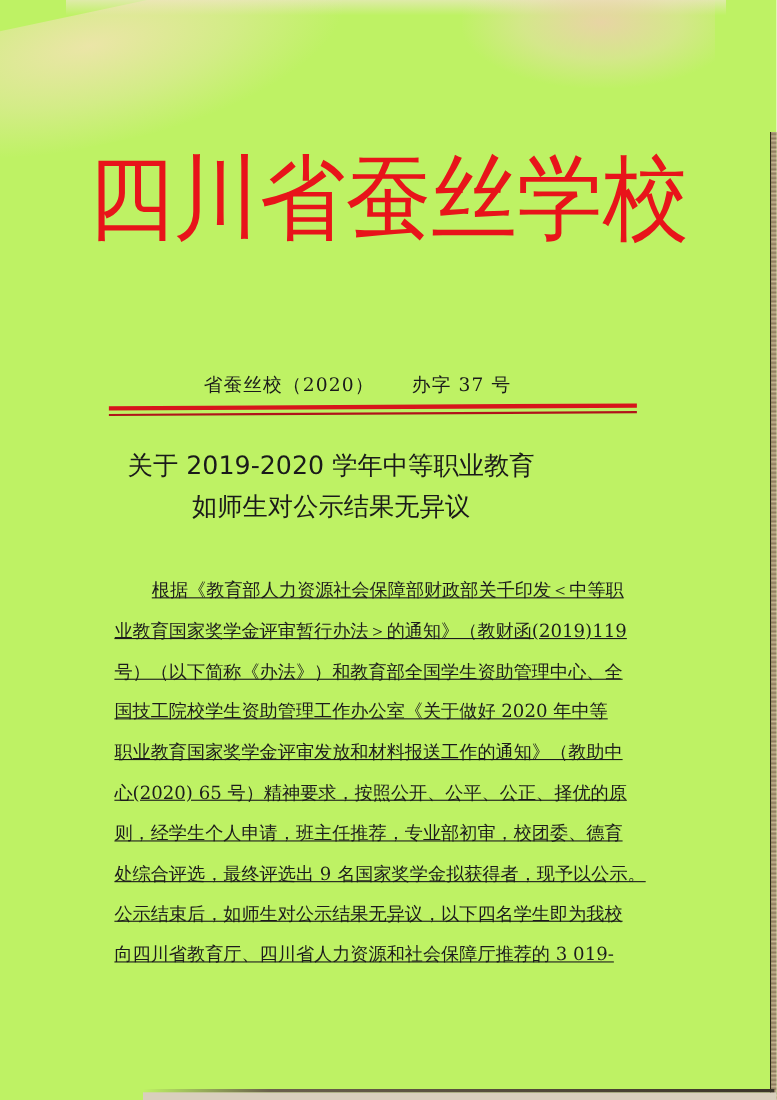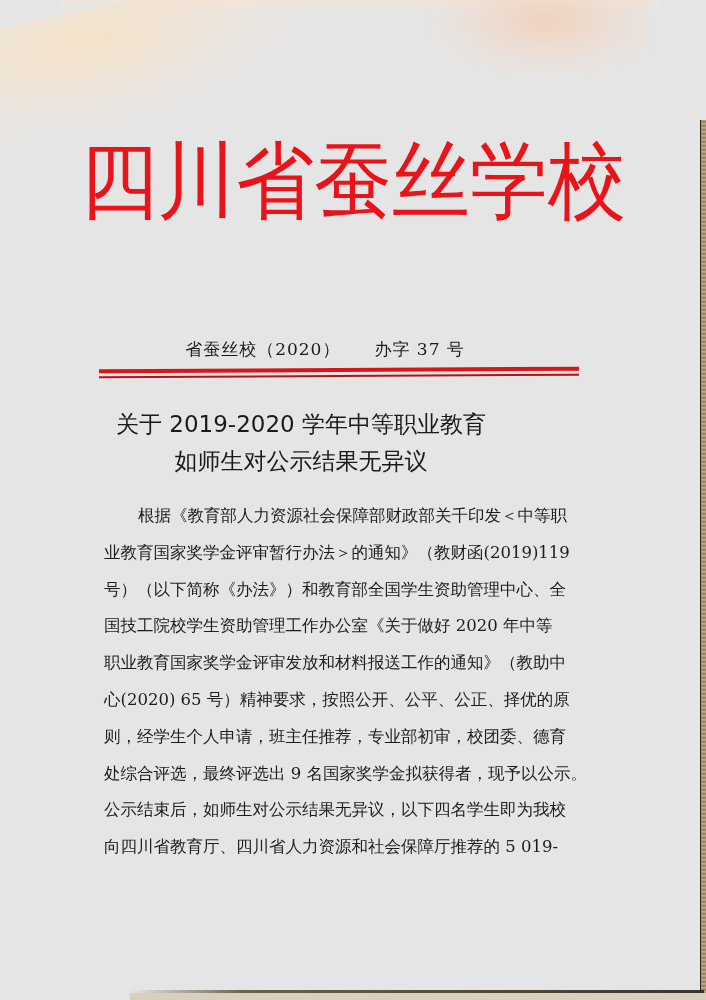--- a/index.html
+++ b/index.html
@@ -13,21 +13,21 @@
     body {
       position: relative;
       font-family: "DejaVu Serif", "Liberation Serif", serif;
     }
     .page {
       position: absolute;
       left: 0;
       top: 0;
       width: 706px;
       height: 1000px;
-      background: #e5e5e5;
+      background: #bef264;
     }
     
     .glare-left {
       position: absolute;
       left: -40px;
       top: 0px;
       width: 360px;
       height: 120px;
       background: radial-gradient(ellipse at 35% 25%, rgba(250,225,190,0.75) 0%, rgba(250,225,200,0.35) 40%, rgba(255,255,255,0) 72%);
       transform: rotate(-12deg);
@@ -133,25 +133,26 @@
       font-size: 23px;
       line-height: 37px;
       color: #1a1a1a;
     }
     .title .line {
       display: block;
     }
     .body-text {
       position: absolute;
       left: 104px;
-      top: 498px;
+      top: 519px;
       width: 500px;
       font-size: 16.5px;
       line-height: 36.8px;
       color: #1c1c1c;
+      text-decoration: underline;
     }
     .body-text .line {
       display: block;
       white-space: nowrap;
     }
     .body-text .indent {
       padding-left: 34px;
     }
   </style>
 </head>
@@ -179,19 +180,19 @@
   <div class="body-text">
     <span class="line indent">根据《教育部人力资源社会保障部财政部关千印发＜中等职</span>
     <span class="line">业教育国家奖学金评审暂行办法＞的通知》（教财函(2019)119</span>
     <span class="line">号）（以下简称《办法》）和教育部全国学生资助管理中心、全</span>
     <span class="line">国技工院校学生资助管理工作办公室《关于做好 2020 年中等</span>
     <span class="line">职业教育国家奖学金评审发放和材料报送工作的通知》（教助中</span>
     <span class="line">心(2020) 65 号）精神要求，按照公开、公平、公正、择优的原</span>
     <span class="line">则，经学生个人申请，班主任推荐，专业部初审，校团委、德育</span>
     <span class="line">处综合评选，最终评选出 9 名国家奖学金拟获得者，现予以公示。</span>
     <span class="line">公示结束后，如师生对公示结果无异议，以下四名学生即为我校</span>
-    <span class="line">向四川省教育厅、四川省人力资源和社会保障厅推荐的 5 019-</span>
+    <span class="line">向四川省教育厅、四川省人力资源和社会保障厅推荐的 3 019-</span>
   </div>
 
   <div class="edge-right"></div>
   <div class="edge-bottom-shade"></div>
   <div class="edge-bottom"></div>
 </div>
 
 </body></html>

